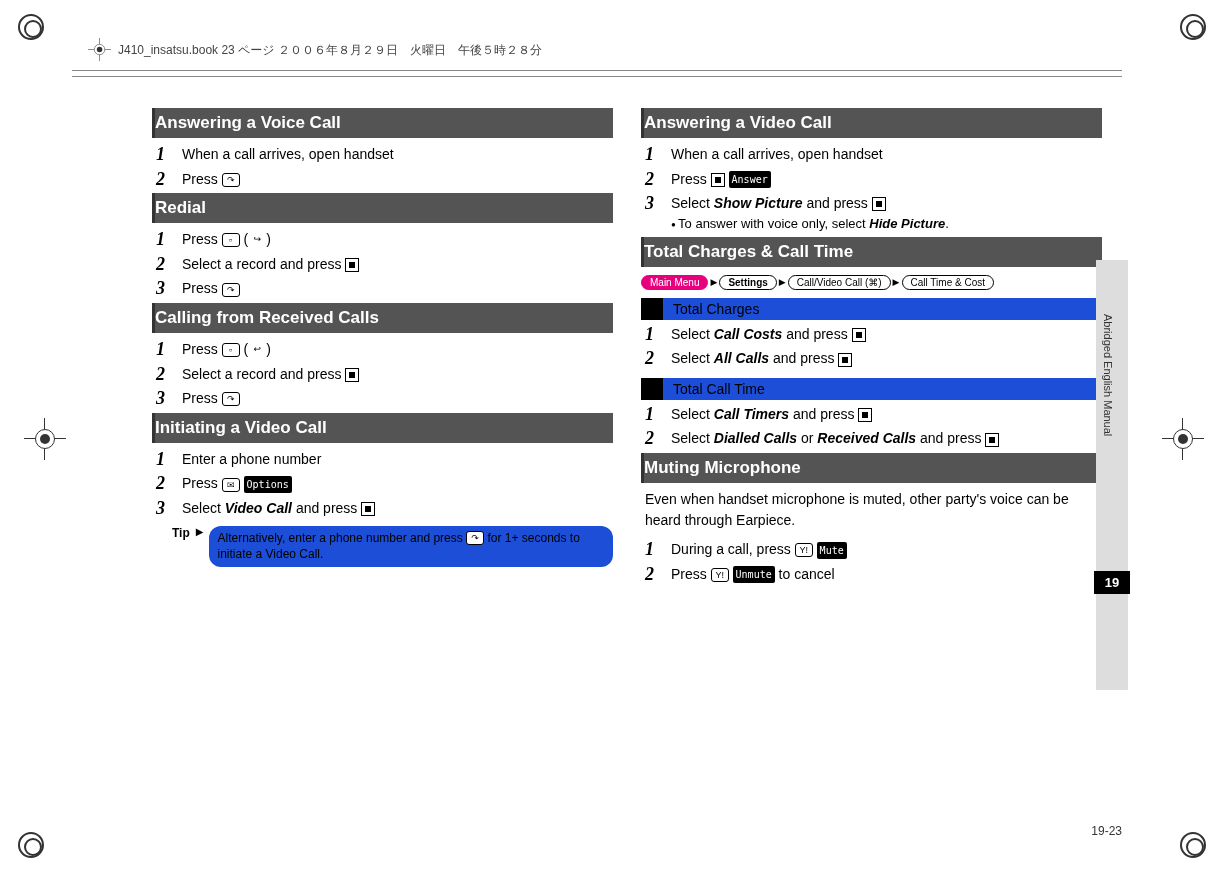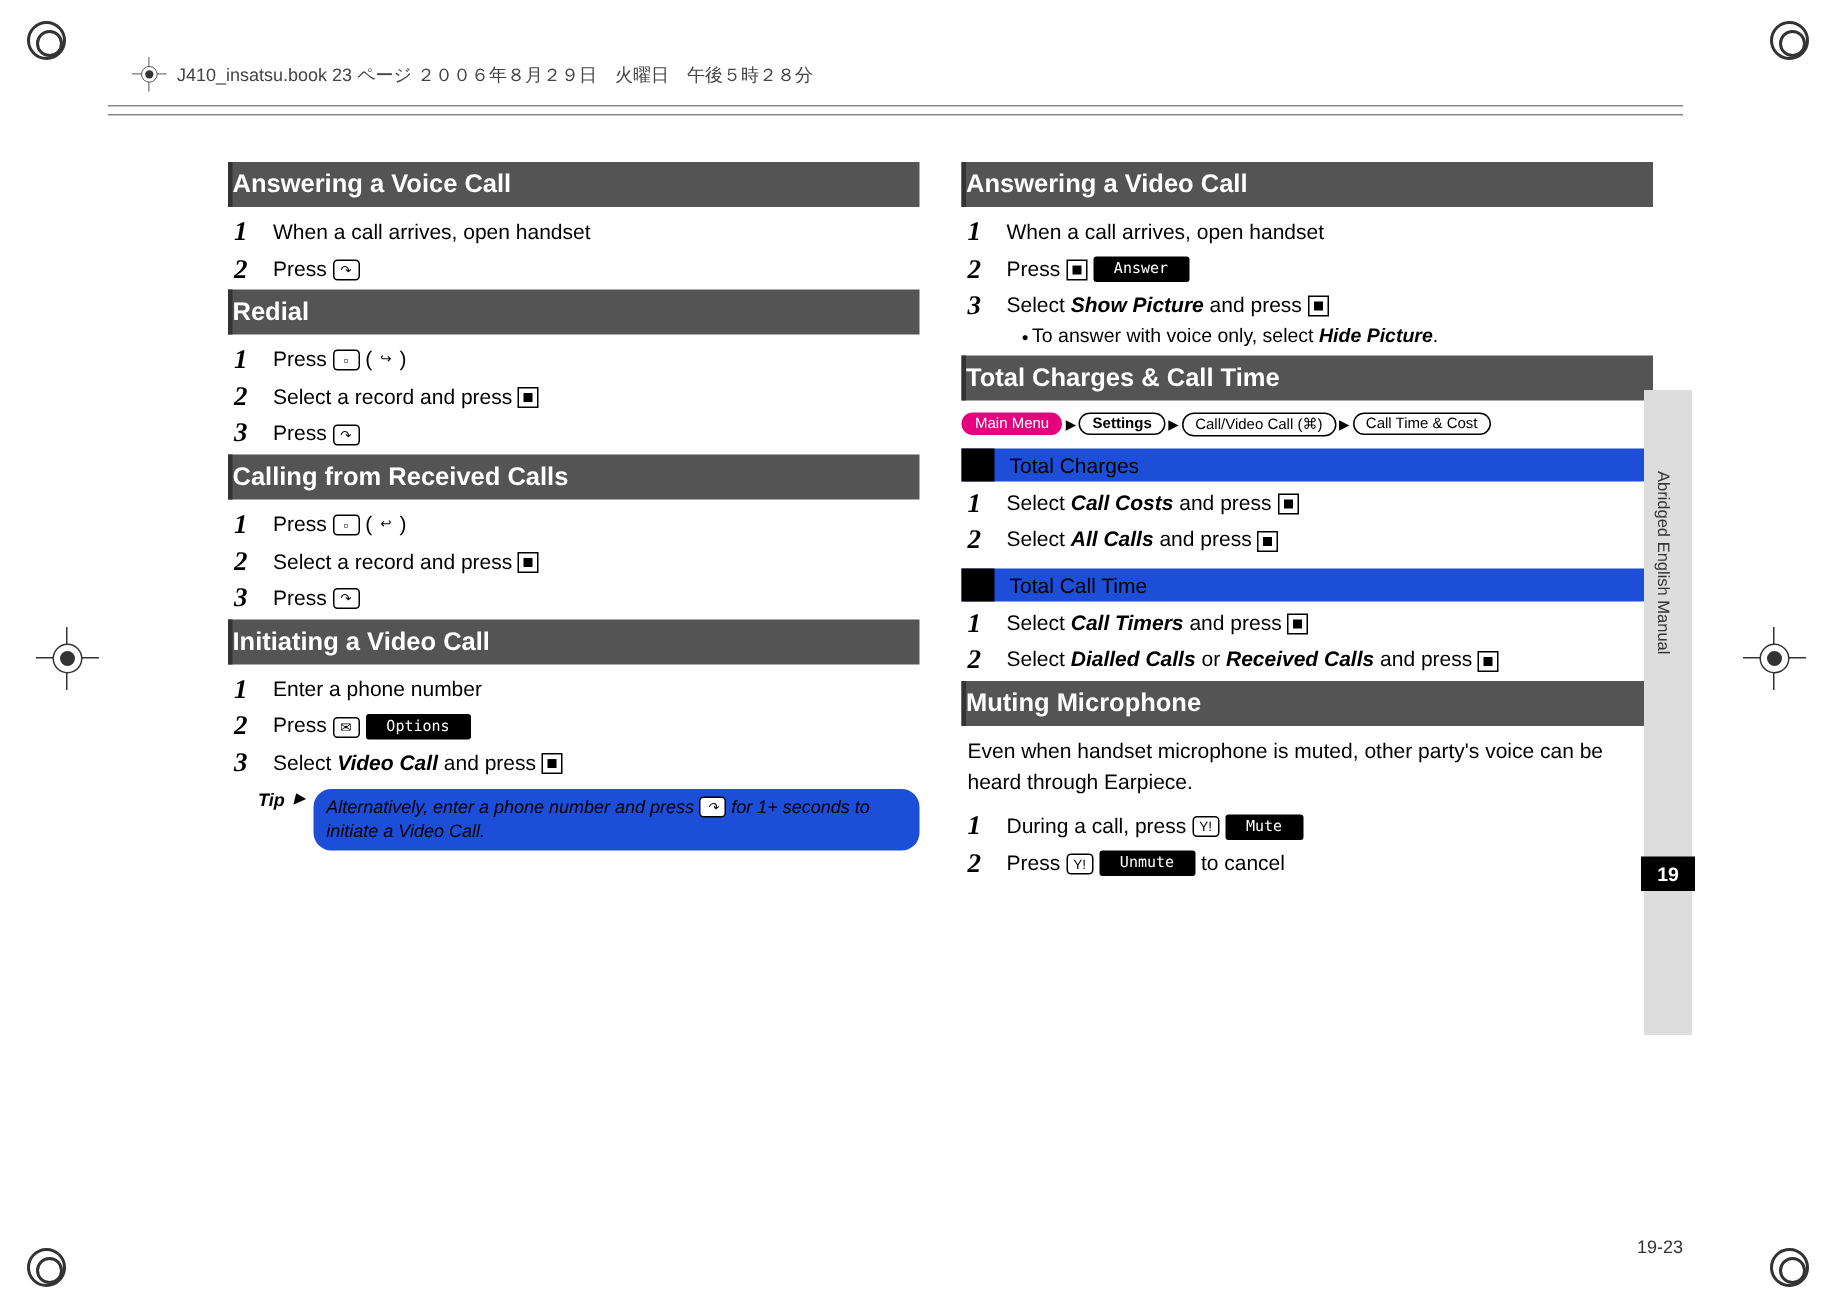--- a/index.html
+++ b/index.html
@@ -75,21 +75,21 @@
 .step-num {
   font-family: Georgia, "Times New Roman", serif;
   font-style: italic;
   font-weight: bold;
   font-size: 18px;
   min-width: 20px;
   margin-right: 6px;
   line-height: 1.2;
 }
 .step-body { flex: 1; font-size: 14px; }
-.sub-bullet { margin-left: 10px; font-size: 13px; }
+.sub-bullet { font-size: 13px; }
 .sub-bullet::before { content: "● "; font-size: 8px; vertical-align: middle; }
 .key-rect {
   display: inline-block;
   border: 1px solid #000;
   border-radius: 3px;
   min-width: 18px;
   height: 14px;
   font-size: 9px;
   text-align: center;
   line-height: 13px;
@@ -110,31 +110,30 @@
   position: absolute;
   left: 3px; top: 3px;
   width: 6px; height: 6px;
   background: #000;
 }
 .softkey {
   display: inline-block;
   background: #000;
   color: #fff;
   font-size: 10px;
-  padding: 1px 14px;
+  padding: 1px 3px;
   border-radius: 2px;
   vertical-align: middle;
   font-family: monospace;
 }
 .tip-row {
   display: flex;
   align-items: flex-start;
   margin: 6px 0 16px 20px;
   gap: 6px;
-  font-style: italic;
 }
 .tip-label { font-weight: bold; font-size: 12px; }
 .tip-arrow { font-size: 10px; color: #000; }
 .tip-box {
   background: #1d4ed8;
   padding: 4px 8px;
   font-size: 12px;
   line-height: 1.4;
   flex: 1;
   border-radius: 12px;

